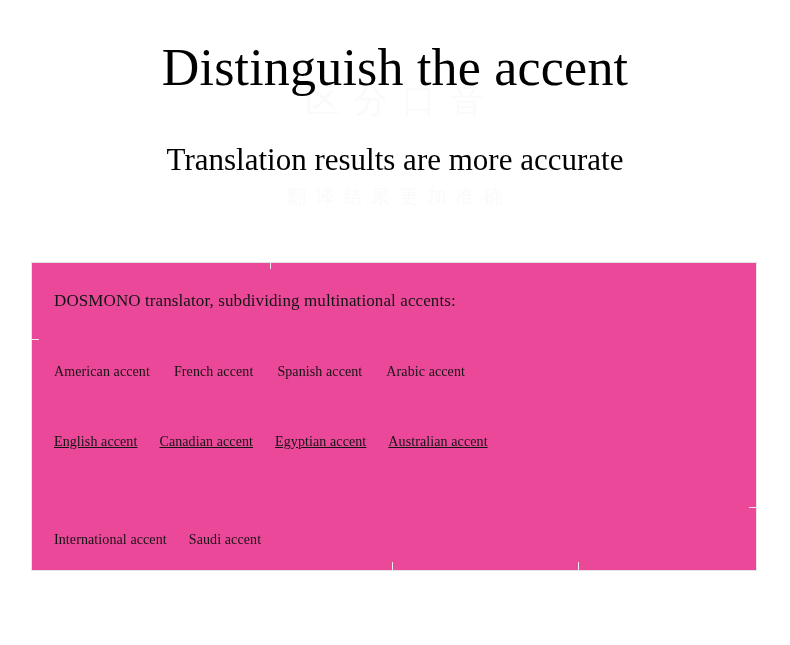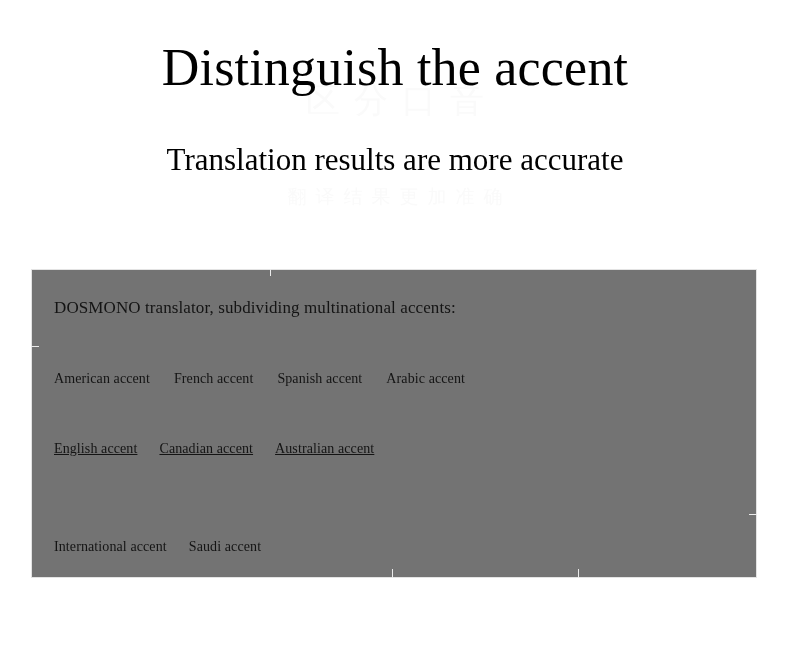--- a/index.html
+++ b/index.html
@@ -89,25 +89,25 @@
     top: 44px;
     font-size: 19px;
     letter-spacing: 9px;
     text-indent: 9px;
   }
 
   
   .accent-panel {
     position: absolute;
     left: 31px;
-    top: 269px;
+    top: 262px;
     width: 726px;
     height: 309px;
     box-sizing: border-box;
-    background: #737373;
+    background: #ec4899;
     border: 1px solid #e3e3e3;
   }
 
   
   .tick {
     position: absolute;
     background: #ebebeb;
     z-index: 3;
   }
   .tick.v-bottom {
@@ -201,20 +201,21 @@
       <div class="accent-row accent-row-1">
         <span class="accent-item">American accent</span>
         <span class="accent-item">French accent</span>
         <span class="accent-item">Spanish accent</span>
         <span class="accent-item">Arabic accent</span>
       </div>
 
       <div class="accent-row accent-row-2">
         <span class="accent-item">English accent</span>
         <span class="accent-item">Canadian accent</span>
+        <span class="accent-item">Egyptian accent</span>
         <span class="accent-item">Australian accent</span>
       </div>
 
       <div class="accent-row accent-row-3">
         <span class="accent-item">International accent</span>
         <span class="accent-item">Saudi accent</span>
       </div>
 
     </div>
   </section>

